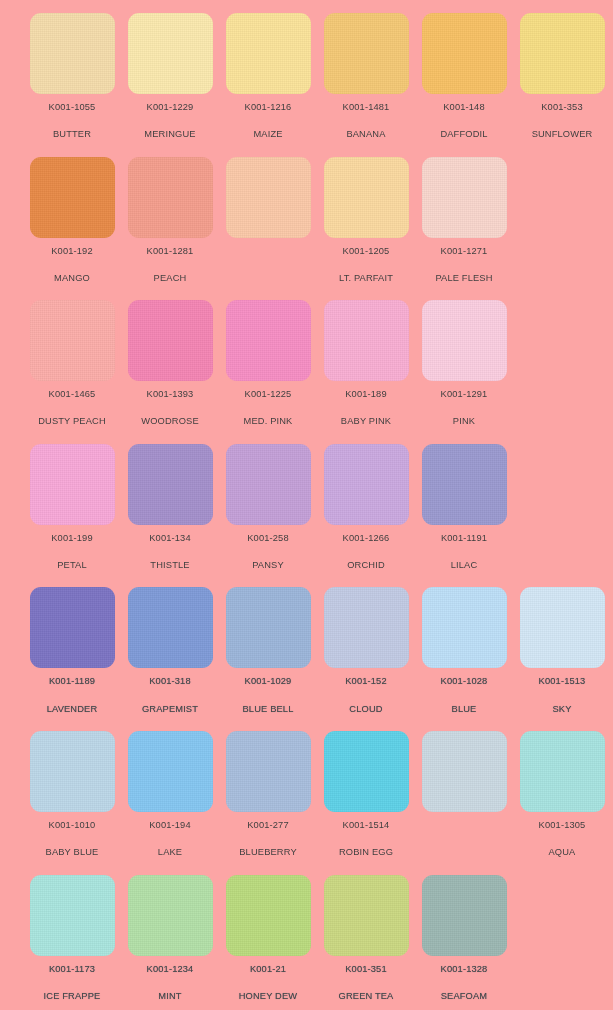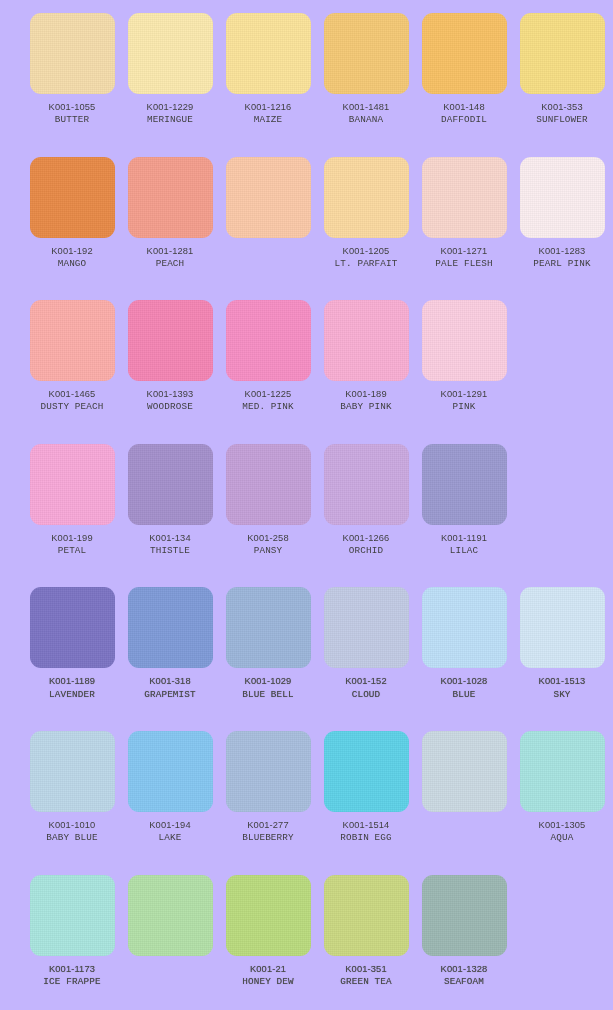--- a/index.html
+++ b/index.html
@@ -65,31 +65,31 @@
     line-height: 1.32;
     width: 100px;
   }
   .chip-code, .chip-name {
     display: block;
     font-size: 9.3px;
     letter-spacing: 0.15px;
     color: #3f3f3f;
     white-space: nowrap;
   }
-  .chip-name { margin-top: 1px; font-family: Liberation Mono, monospace; }
+  .chip-name { margin-top: 15px; }
   
   .blurry .chip-code, .blurry .chip-name {
     color: #4a4a4a;
     text-shadow: 0 0 0.7px rgba(90,90,110,0.85);
   }
 </style>
 </head>
 <body>
 
-<div id="chart" style="background: #c4b5fd;">
+<div id="chart" style="background: #fca5a5;">
     <div class="swatch-row">
       <div class="swatch-cell">
         <div class="chip" title="BUTTER" style="background: rgb(245, 220, 171);"></div>
         <div class="chip-labels">
           <span class="chip-code">K001-1055</span>
           <span class="chip-name">BUTTER</span>
         </div>
       </div>
       <div class="swatch-cell">
         <div class="chip" title="MERINGUE" style="background: rgb(251, 233, 174);"></div>
@@ -152,27 +152,20 @@
           <span class="chip-name">LT. PARFAIT</span>
         </div>
       </div>
       <div class="swatch-cell">
         <div class="chip" title="PALE FLESH" style="background: rgb(249, 214, 205);"></div>
         <div class="chip-labels">
           <span class="chip-code">K001-1271</span>
           <span class="chip-name">PALE FLESH</span>
         </div>
       </div>
-      <div class="swatch-cell">
-        <div class="chip" title="PEARL PINK" style="background: rgb(251, 238, 240);"></div>
-        <div class="chip-labels">
-          <span class="chip-code">K001-1283</span>
-          <span class="chip-name">PEARL PINK</span>
-        </div>
-      </div>
     </div>
     <div class="swatch-row">
       <div class="swatch-cell">
         <div class="chip" title="DUSTY PEACH" style="background: rgb(252, 173, 169);"></div>
         <div class="chip-labels">
           <span class="chip-code">K001-1465</span>
           <span class="chip-name">DUSTY PEACH</span>
         </div>
       </div>
       <div class="swatch-cell">
@@ -328,20 +321,24 @@
     <div class="swatch-row blurry">
       <div class="swatch-cell">
         <div class="chip" title="ICE FRAPPE" style="background: rgb(169, 229, 222);"></div>
         <div class="chip-labels">
           <span class="chip-code">K001-1173</span>
           <span class="chip-name">ICE FRAPPE</span>
         </div>
       </div>
       <div class="swatch-cell">
         <div class="chip" title="MINT" style="background: rgb(179, 224, 168);"></div>
+        <div class="chip-labels">
+          <span class="chip-code">K001-1234</span>
+          <span class="chip-name">MINT</span>
+        </div>
       </div>
       <div class="swatch-cell">
         <div class="chip" title="HONEY DEW" style="background: rgb(186, 219, 126);"></div>
         <div class="chip-labels">
           <span class="chip-code">K001-21</span>
           <span class="chip-name">HONEY DEW</span>
         </div>
       </div>
       <div class="swatch-cell">
         <div class="chip" title="GREEN TEA" style="background: rgb(203, 216, 130);"></div>

